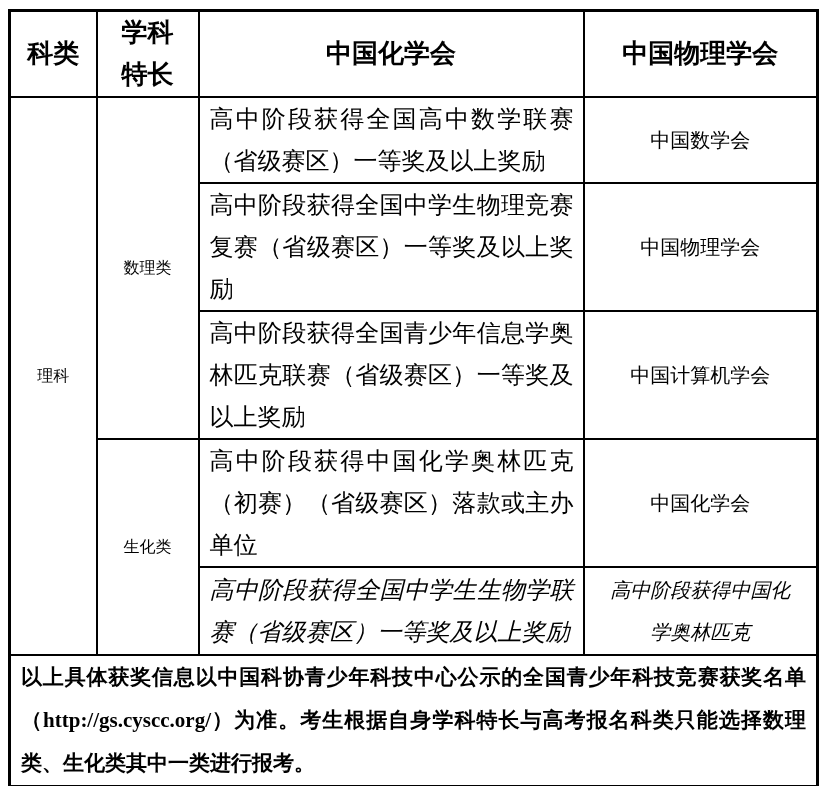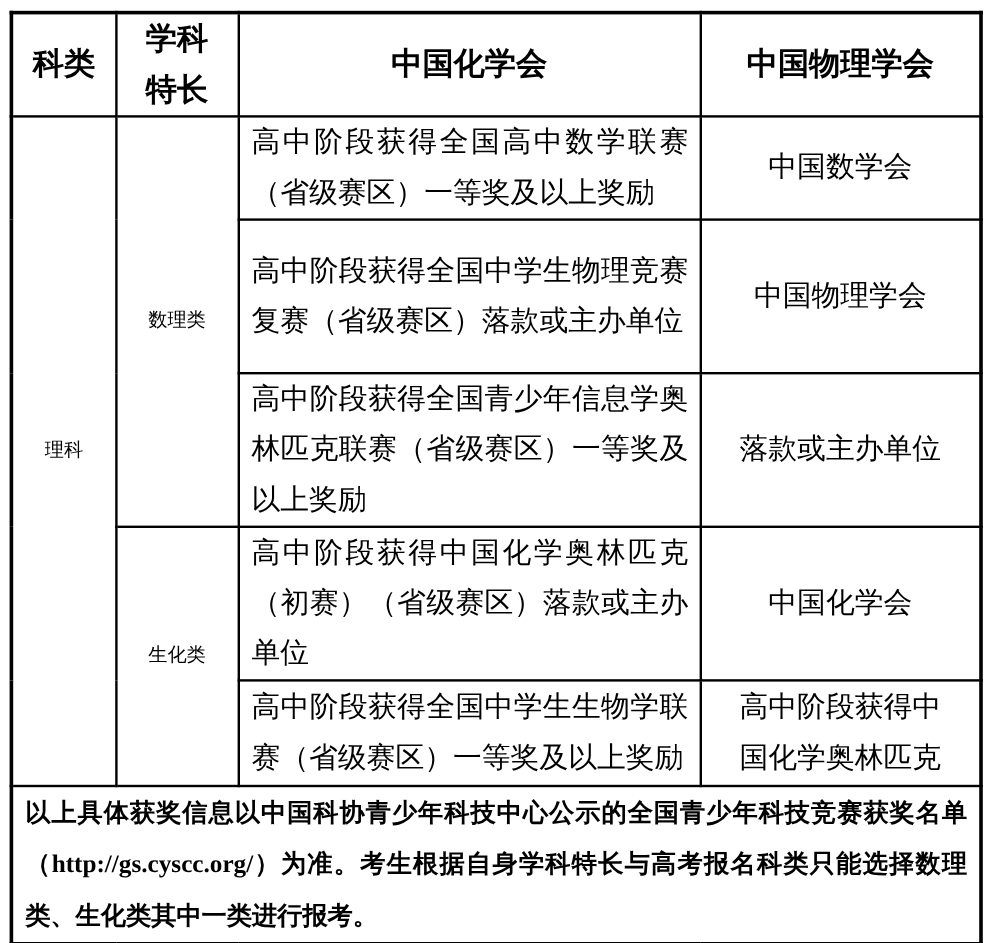--- a/index.html
+++ b/index.html
@@ -21,21 +21,21 @@
     border: 2px solid #000000;
     vertical-align: middle;
     overflow: hidden;
   }
   
   .r-head  { height: 84px; }
   .r1      { height: 84px; }
   .r2      { height: 128px; }
   .r3      { height: 127px; }
   .r4      { height: 128px; }
-  .r5      { height: 88px; }
+  .r5      { height: 88px; font-style: italic; }
   .r-note  { height: 129px; }
 
   
   .cell-header {
     font-weight: bold;
     font-size: 26px;
     line-height: 42px;
     text-align: center;
   }
   .cell-header.col-specialty { padding: 0 12px; border-radius: 12px; }
@@ -51,21 +51,21 @@
   .cell-condition {
     font-size: 24px;
     line-height: 42px;
     text-align: justify;
     padding: 0 9px 0 10px;
     margin-left: 36px;
   }
 
   
   .cell-organizer {
-    font-size: 24px;
+    font-size: 20px;
     line-height: 42px;
     text-align: center;
     padding: 0 24px;
   }
 
   
   .cell-note {
     font-weight: bold;
     font-size: 21px;
     line-height: 43px;
@@ -93,27 +93,27 @@
   </tr>
 
   <tr class="r1">
     <td class="cell-group" rowspan="5">理科</td>
     <td class="cell-group" rowspan="3">数理类</td>
     <td class="cell-condition">高中阶段获得全国高中数学联赛（省级赛区）一等奖及以上奖励</td>
     <td class="cell-organizer">中国数学会</td>
   </tr>
 
   <tr class="r2">
-    <td class="cell-condition">高中阶段获得全国中学生物理竞赛复赛（省级赛区）落款或主办单位</td>
+    <td class="cell-condition">高中阶段获得全国中学生物理竞赛复赛（省级赛区）一等奖及以上奖励</td>
     <td class="cell-organizer">中国物理学会</td>
   </tr>
 
   <tr class="r3">
     <td class="cell-condition">高中阶段获得全国青少年信息学奥林匹克联赛（省级赛区）一等奖及以上奖励</td>
-    <td class="cell-organizer">落款或主办单位</td>
+    <td class="cell-organizer">中国计算机学会</td>
   </tr>
 
   <tr class="r4">
     <td class="cell-group" rowspan="2">生化类</td>
     <td class="cell-condition">高中阶段获得中国化学奥林匹克（初赛）（省级赛区）落款或主办单位</td>
     <td class="cell-organizer">中国化学会</td>
   </tr>
 
   <tr class="r5">
     <td class="cell-condition">高中阶段获得全国中学生生物学联赛（省级赛区）一等奖及以上奖励</td>

